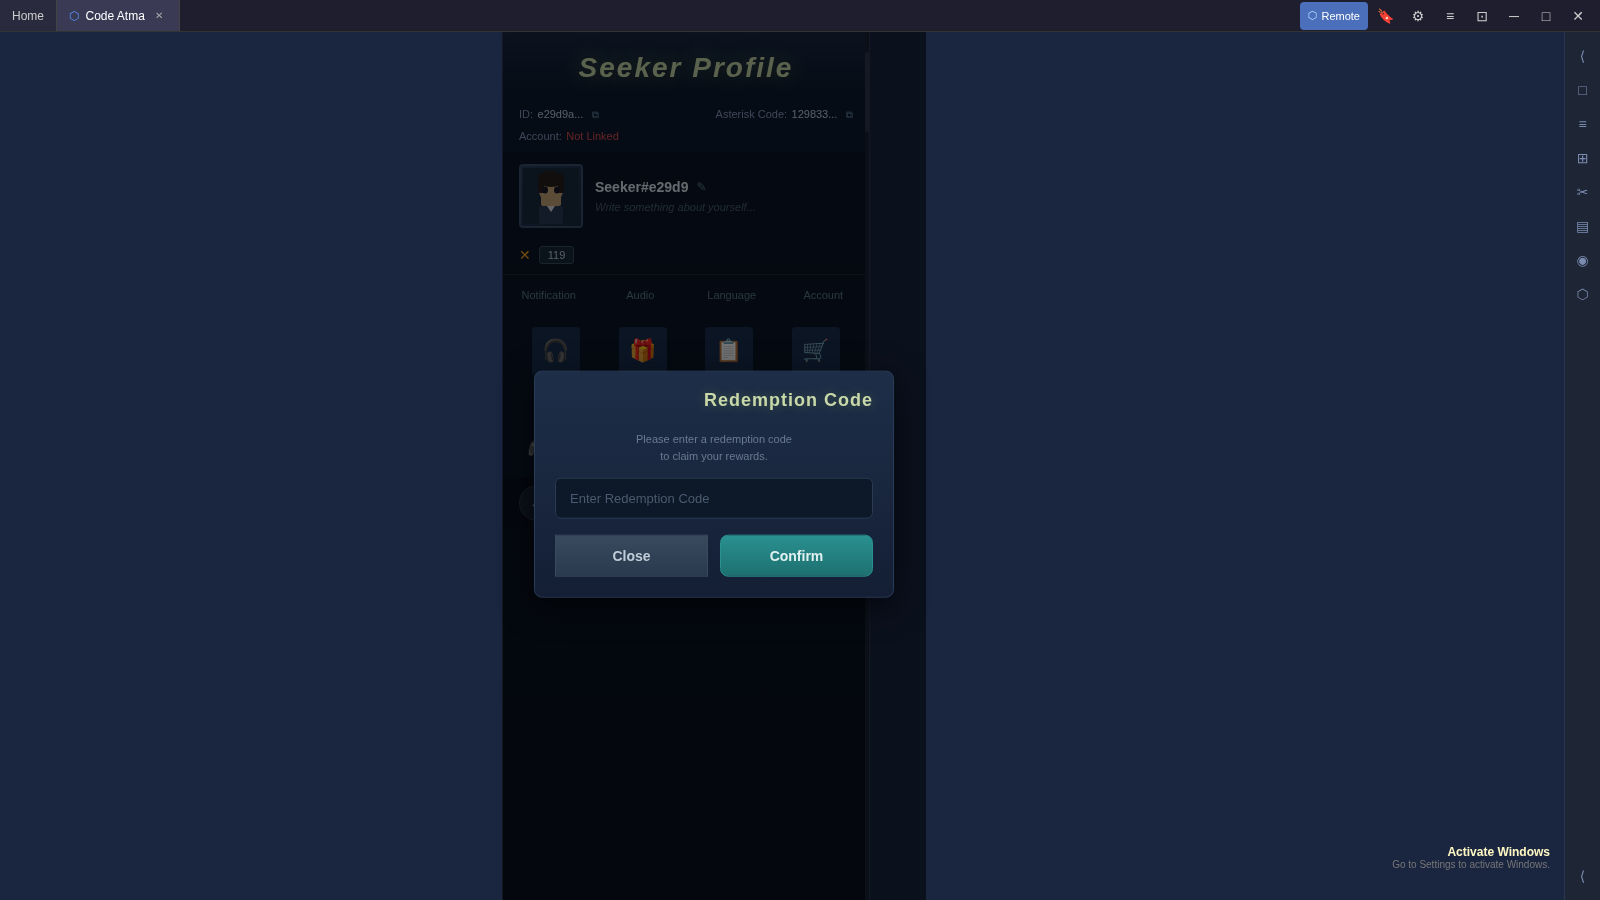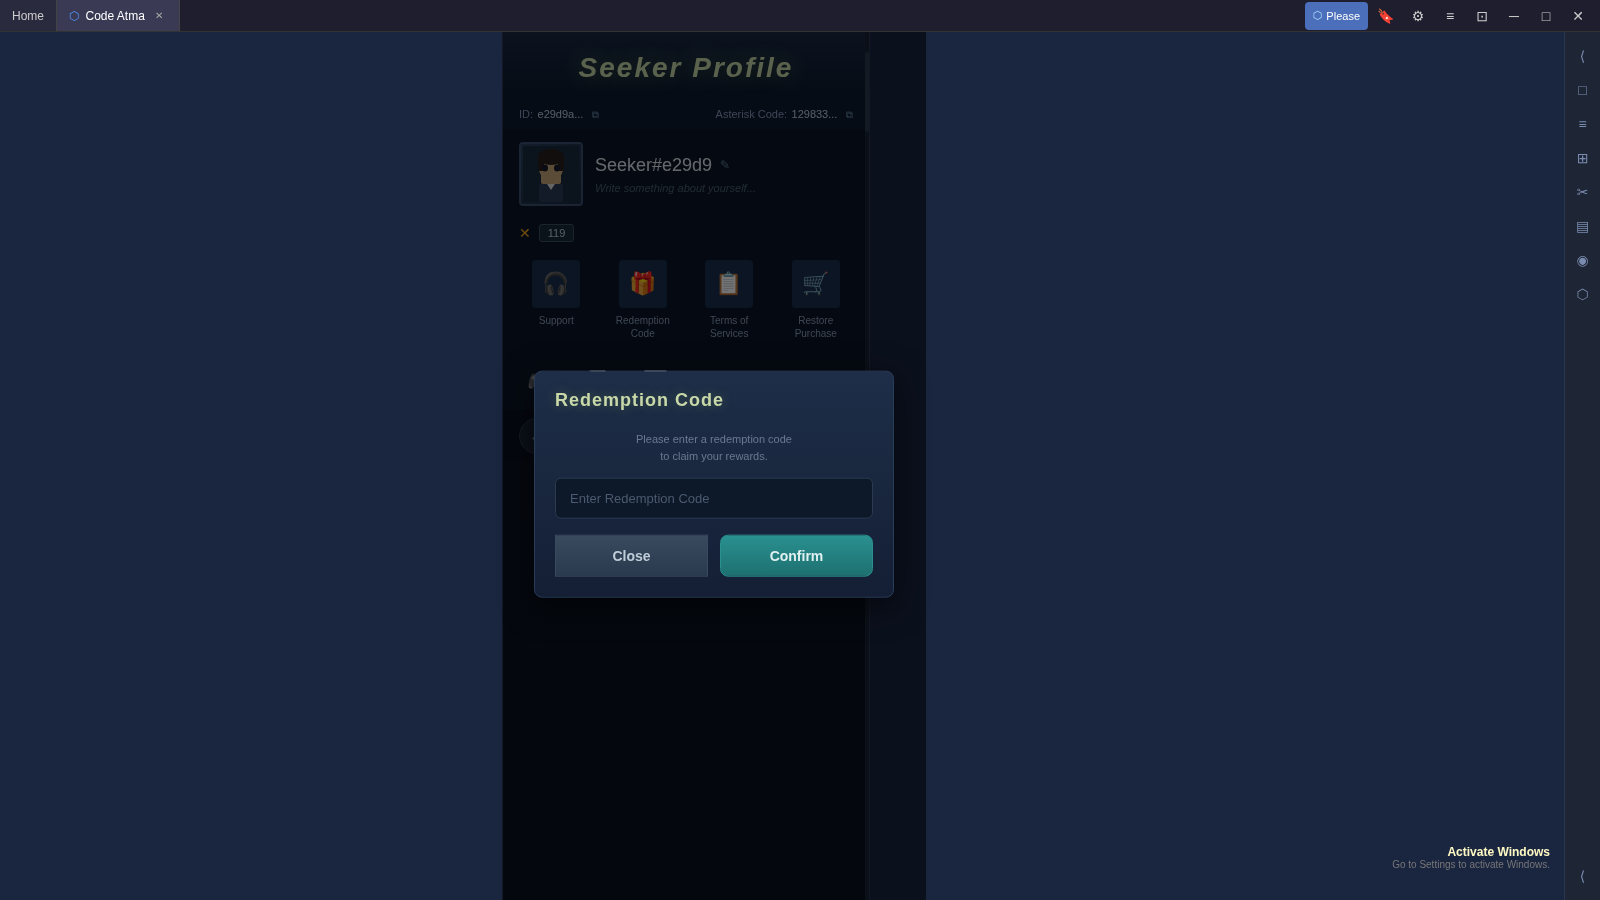--- a/index.html
+++ b/index.html
@@ -208,22 +208,22 @@
     .username-area {
       flex: 1;
     }
     .username-row {
       display: flex;
       align-items: center;
       gap: 8px;
     }
     .username {
       color: #e0e8f0;
-      font-size: 18px;
-      font-weight: 400;
+      font-size: 14px;
+      font-weight: 700;
     }
     .edit-icon {
       color: #5a7a90;
       font-size: 12px;
       cursor: pointer;
     }
     .bio-text {
       color: #4a6070;
       font-size: 11px;
       margin-top: 6px;
@@ -339,21 +339,21 @@
       width: 360px;
       background: linear-gradient(180deg, #1e2e48 0%, #141f35 100%);
       border: 1px solid #2a3d58;
       border-radius: 8px;
       z-index: 300;
       overflow: hidden;
       box-shadow: 0 8px 32px rgba(0,0,0,0.6);
     }
     .modal-header {
       padding: 18px 20px 10px;
-      text-align: left;
+      text-align: right;
     }
     .modal-title {
       font-size: 18px;
       font-weight: bold;
       color: #c8d8a8;
       letter-spacing: 1px;
       text-shadow: 0 0 12px rgba(150,200,100,0.3);
     }
     .modal-body {
       padding: 10px 20px 20px;
@@ -447,21 +447,21 @@
     <span>Home</span>
   </div>
   <div class="tab-active">
     <span style="color:#5599ff;font-size:12px;">⬡</span>
     <span>Code Atma</span>
     <span class="tab-close">✕</span>
   </div>
   <div class="taskbar-right">
     <button class="taskbar-btn remote">
       <span style="color:#aaddff;">⬡</span>
-      <span>Please</span>
+      <span>Remote</span>
     </button>
     <button class="taskbar-btn">🔖</button>
     <button class="taskbar-btn">⚙</button>
     <button class="taskbar-btn">≡</button>
     <button class="taskbar-btn">⊡</button>
     <button class="taskbar-btn minimize-btn">─</button>
     <button class="taskbar-btn maximize-btn">□</button>
     <button class="taskbar-btn close-btn">✕</button>
   </div>
 </div>
@@ -478,20 +478,24 @@
     <span>
       <span class="info-item">ID:</span>
       <span class="info-value">e29d9a...</span>
       <span class="copy-icon">⧉</span>
     </span>
     <span>
       <span class="info-item">Asterisk Code:</span>
       <span class="info-value">129833...</span>
       <span class="copy-icon">⧉</span>
     </span>
+    <span style="width:100%;">
+      <span class="info-item">Account:</span>
+      <span class="not-linked">Not Linked</span>
+    </span>
   </div>
 
   <div class="profile-card">
     <div class="avatar-box">
       <div class="avatar-img">
         <svg width="56" height="56" viewBox="0 0 56 56">
           <rect width="56" height="56" fill="#1a2a40"></rect>
 
           <ellipse cx="28" cy="22" rx="12" ry="13" fill="#c8a878"></ellipse>
           <rect x="18" y="20" width="20" height="18" rx="2" fill="#c8a878"></rect>
@@ -516,20 +520,26 @@
       </div>
       <div class="bio-text">Write something about yourself...</div>
     </div>
   </div>
 
   <div style="background:#0d1828;padding:6px 16px;display:flex;align-items:center;gap:8px;">
     <span style="color:#ffaa20;font-size:14px;">✕</span>
     <span style="background:#1a2a3a;border:1px solid #3a5060;border-radius:3px;color:#c0d0e0;font-size:11px;padding:2px 8px;">119</span>
   </div>
 
+  <div class="settings-tabs">
+    <div class="settings-tab">Notification</div>
+    <div class="settings-tab">Audio</div>
+    <div class="settings-tab">Language</div>
+    <div class="settings-tab">Account</div>
+  </div>
 
   <div class="menu-grid">
     <div class="menu-item">
       <div class="menu-icon-box" style="background:#1a3050;">🎧</div>
       <span class="menu-label">Support</span>
     </div>
     <div class="menu-item">
       <div class="menu-icon-box" style="background:#1a3050;">🎁</div>
       <span class="menu-label">Redemption<br>Code</span>
     </div>

